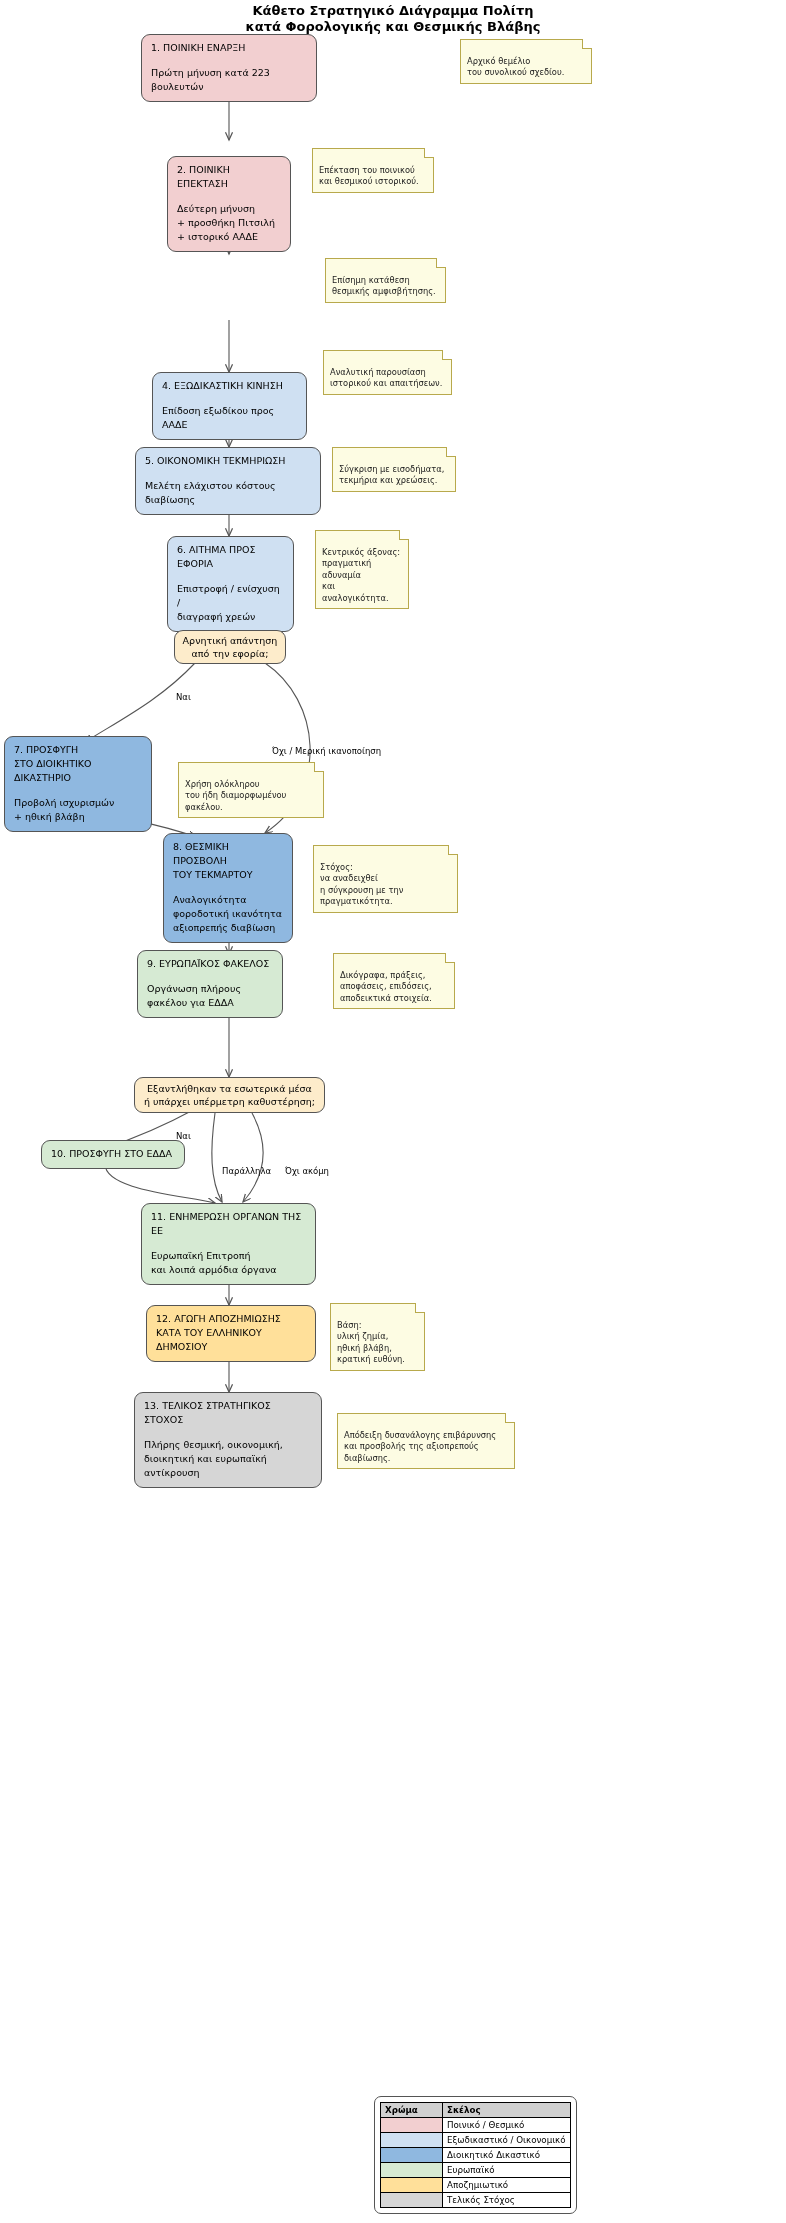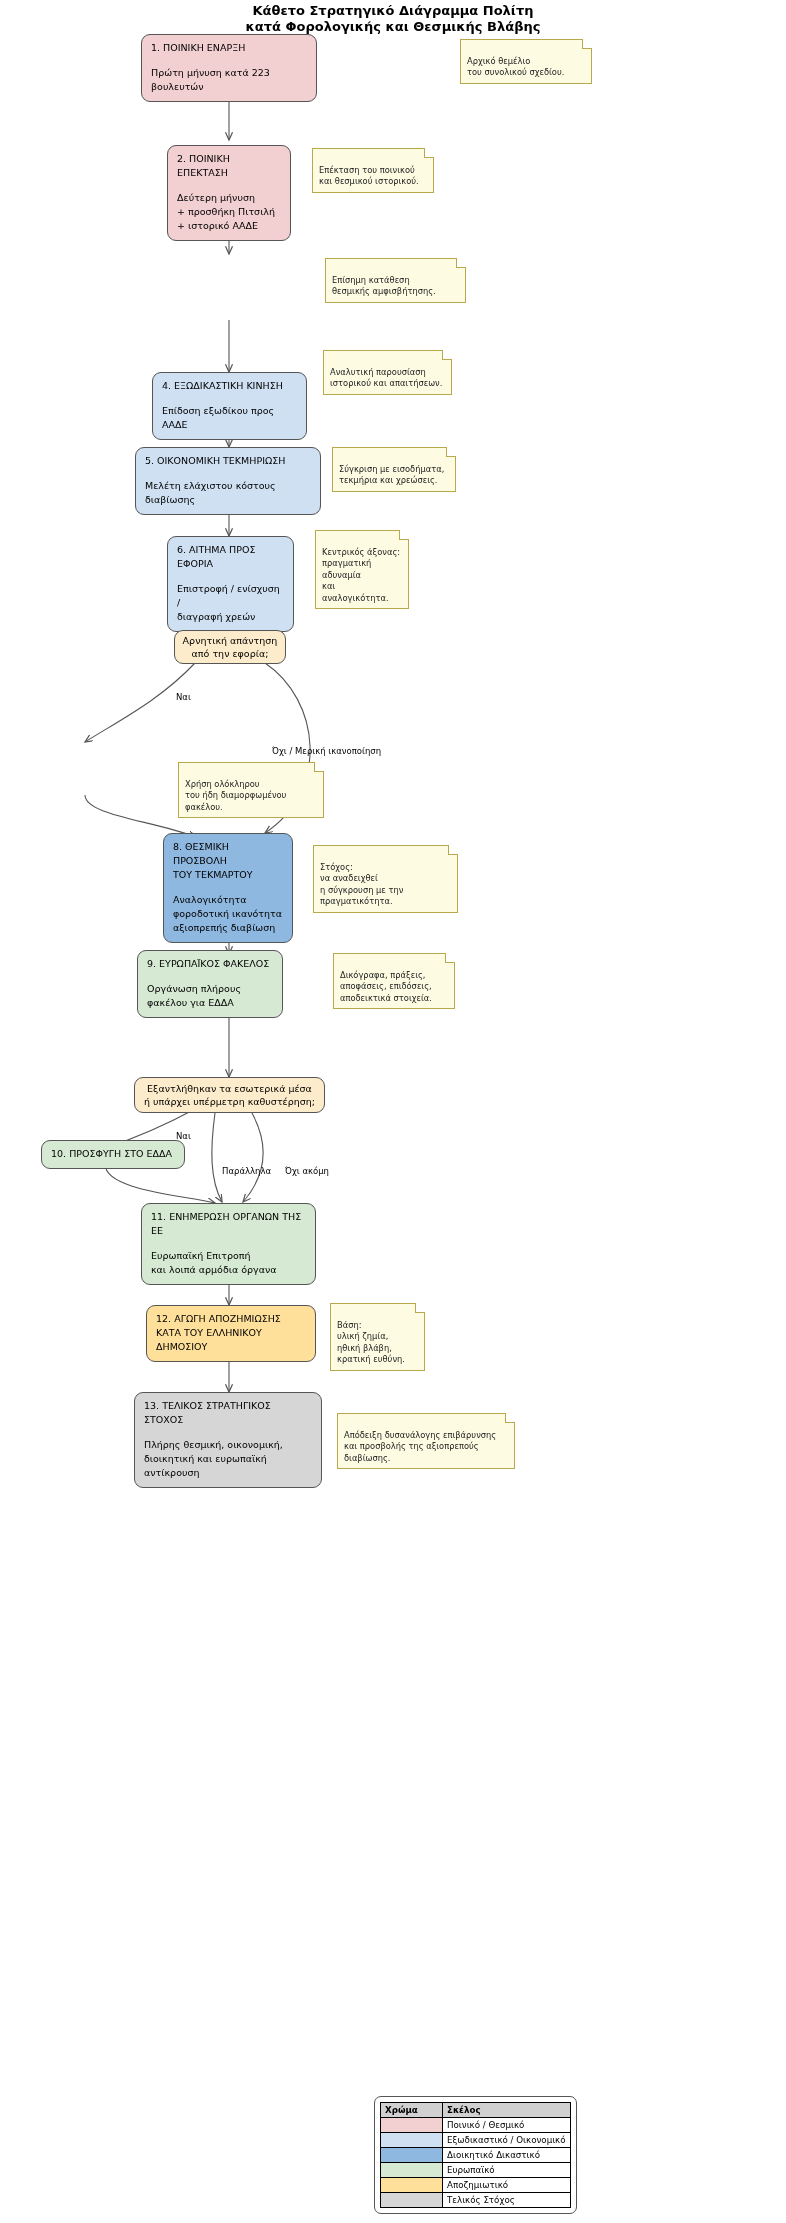--- a/index.html
+++ b/index.html
@@ -138,32 +138,32 @@
 
   <div class="node c-penal" style="left:141px; top:34px; width:176px;">
     <div class="hdr">1. ΠΟΙΝΙΚΗ ΕΝΑΡΞΗ</div>
     <div class="body">Πρώτη μήνυση κατά 223 βουλευτών</div>
   </div>
   <div class="note" style="left:460px; top:39px; width:132px;">
     <span>Αρχικό θεμέλιο
 του συνολικού σχεδίου.</span>
   </div>
 
-  <div class="node c-penal" style="left:167px; top:145px; width:124px;">
+  <div class="node c-penal" style="left:167px; top:156px; width:124px;">
     <div class="hdr">2. ΠΟΙΝΙΚΗ ΕΠΕΚΤΑΣΗ</div>
     <div class="body">Δεύτερη μήνυση
 + προσθήκη Πιτσιλή
 + ιστορικό ΑΑΔΕ</div>
   </div>
   <div class="note" style="left:312px; top:148px; width:122px;">
     <span>Επέκταση του ποινικού
 και θεσμικού ιστορικού.</span>
   </div>
 
-  <div class="note" style="left:325px; top:258px; width:141px;">
+  <div class="note" style="left:325px; top:258px; width:121px;">
     <span>Επίσημη κατάθεση
 θεσμικής αμφισβήτησης.</span>
   </div>
 
   <div class="node c-extra" style="left:152px; top:372px; width:155px;">
     <div class="hdr">4. ΕΞΩΔΙΚΑΣΤΙΚΗ ΚΙΝΗΣΗ</div>
     <div class="body">Επίδοση εξωδίκου προς ΑΑΔΕ</div>
   </div>
   <div class="note" style="left:323px; top:350px; width:129px;">
     <span>Αναλυτική παρουσίαση
@@ -195,20 +195,26 @@
 από την εφορία;</span>
   </div>
 
   <div class="elabel" style="left:176px; top:692px;">
     <span>Ναι</span>
   </div>
   <div class="elabel" style="left:272px; top:746px;">
     <span>Όχι / Μερική ικανοποίηση</span>
   </div>
 
+  <div class="node c-admin" style="left:4px; top:736px; width:148px;">
+    <div class="hdr">7. ΠΡΟΣΦΥΓΗ
+ΣΤΟ ΔΙΟΙΚΗΤΙΚΟ ΔΙΚΑΣΤΗΡΙΟ</div>
+    <div class="body">Προβολή ισχυρισμών
++ ηθική βλάβη</div>
+  </div>
   <div class="note" style="left:178px; top:762px; width:146px;">
     <span>Χρήση ολόκληρου
 του ήδη διαμορφωμένου φακέλου.</span>
   </div>
 
   <div class="node c-admin" style="left:163px; top:833px; width:130px;">
     <div class="hdr">8. ΘΕΣΜΙΚΗ ΠΡΟΣΒΟΛΗ
 ΤΟΥ ΤΕΚΜΑΡΤΟΥ</div>
     <div class="body">Αναλογικότητα
 φοροδοτική ικανότητα

